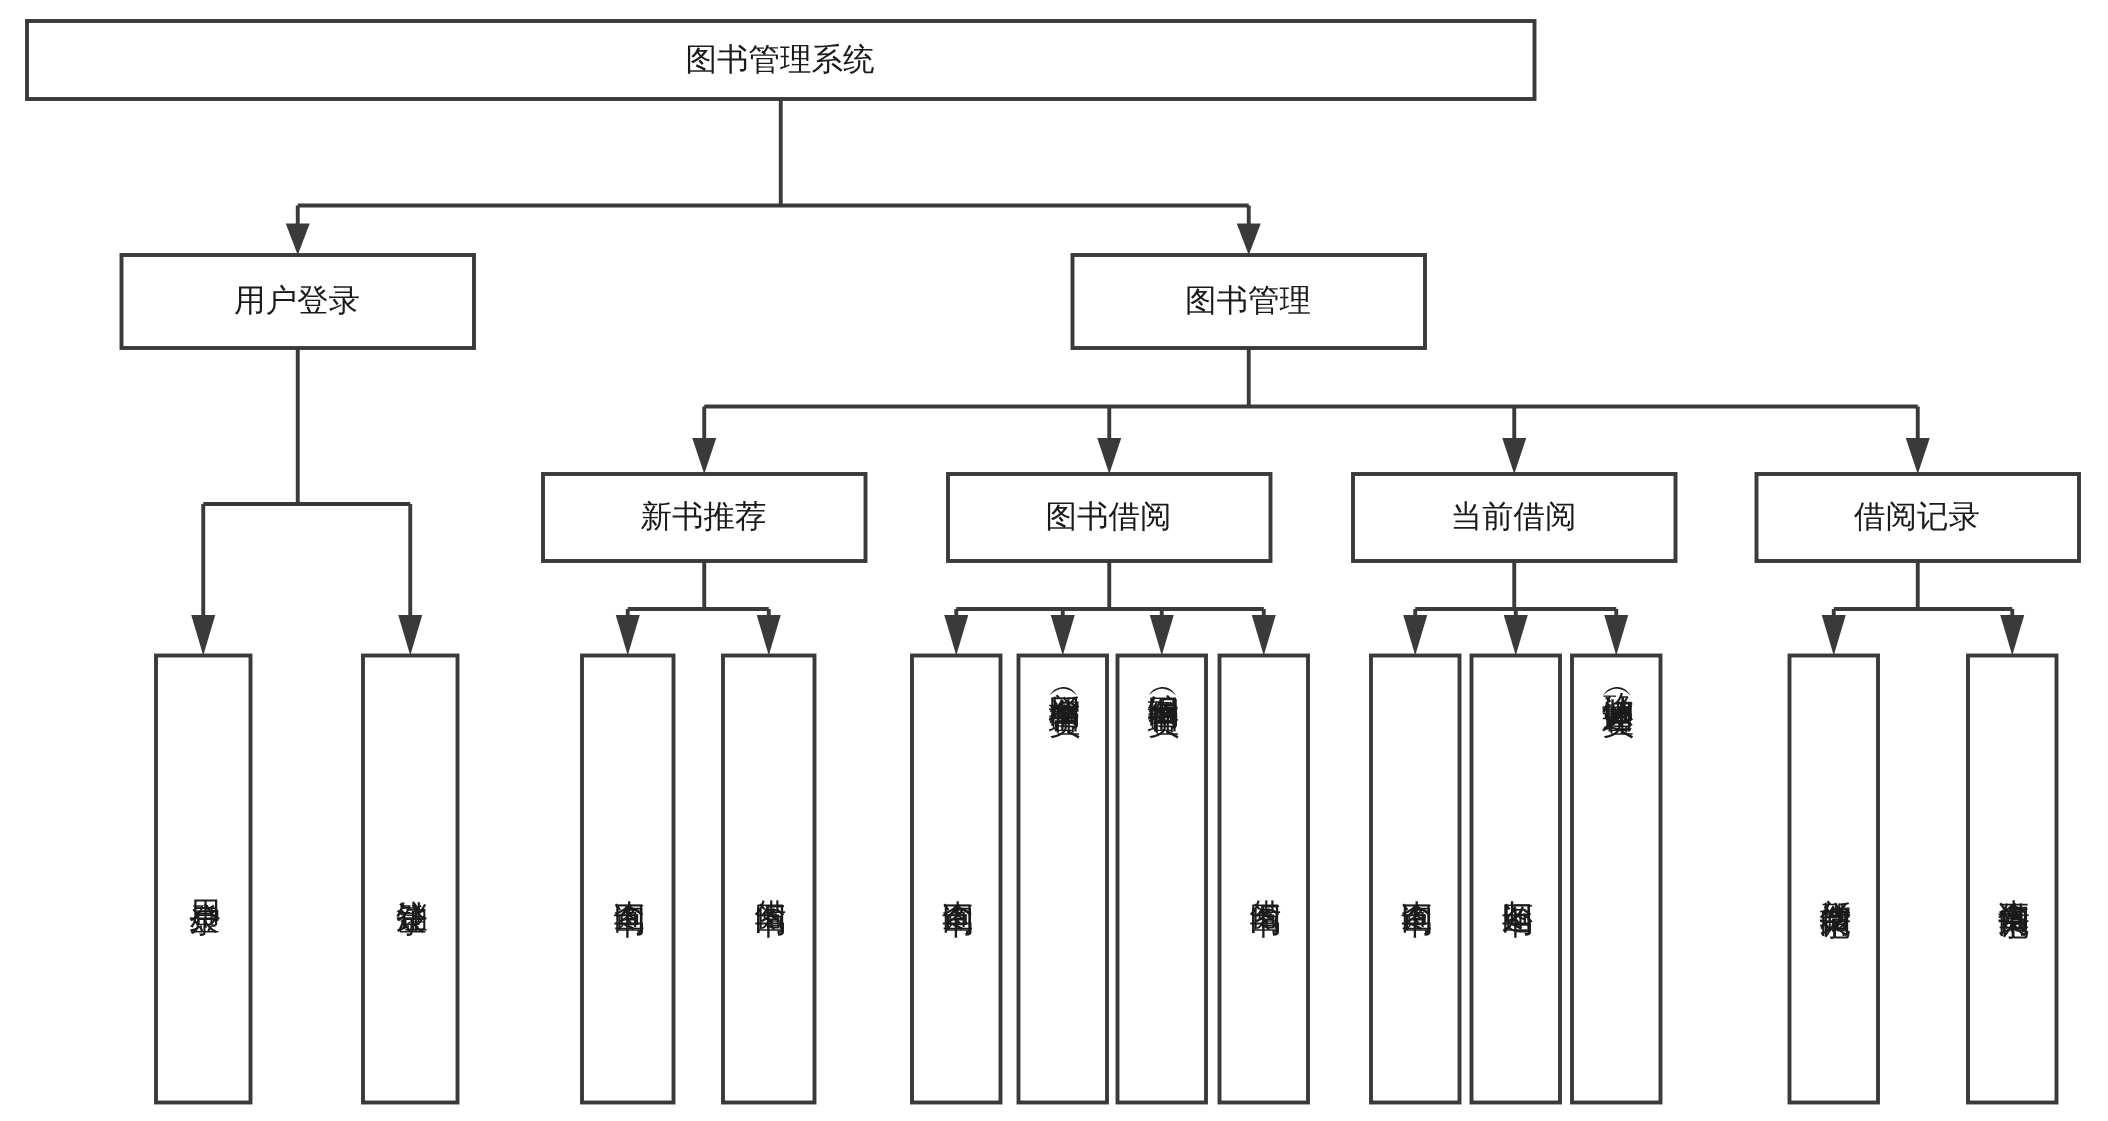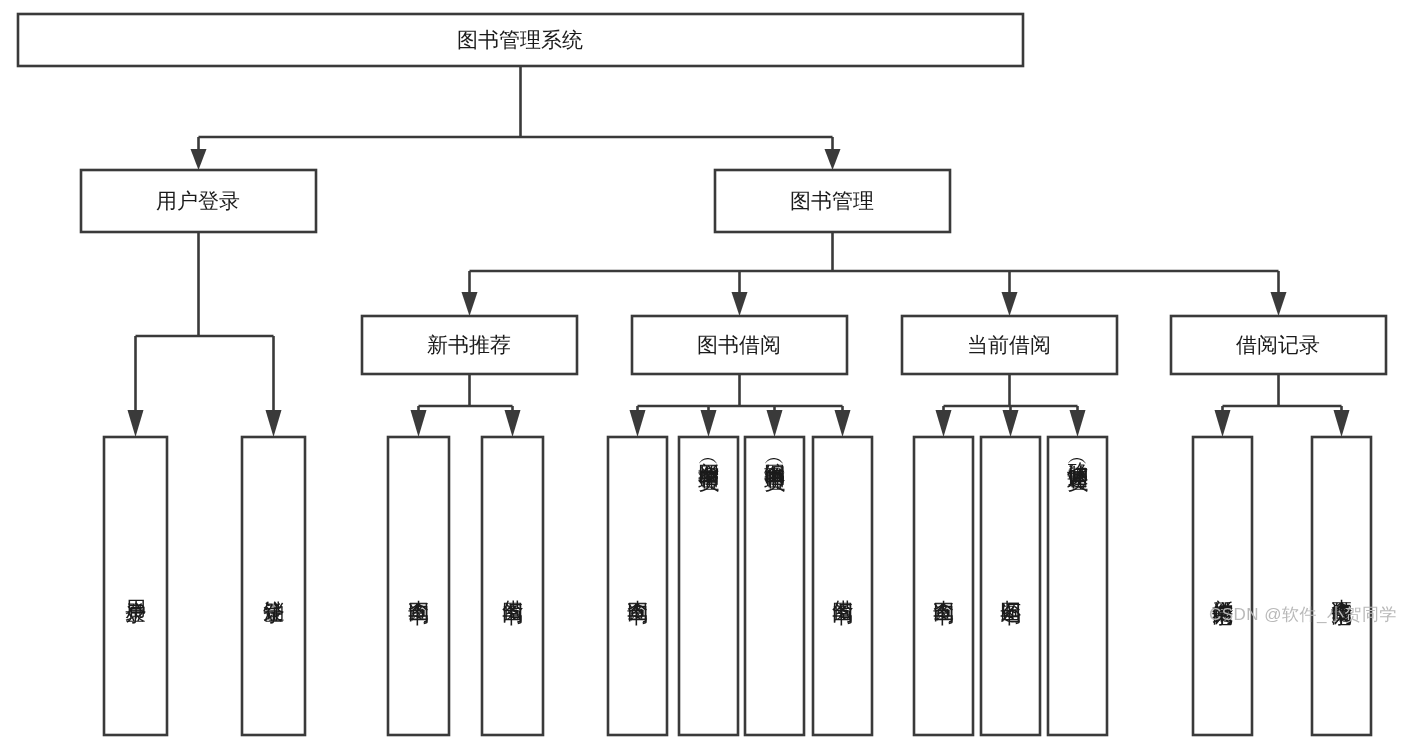--- a/index.html
+++ b/index.html
@@ -186,14 +186,13 @@
     <span class="vlabel-text" style="padding-top:8px;">确认归还（管理员）</span>
   </div>
 
   <div class="vlabel-box" style="left:1193px;top:437px;width:59px;height:298px;">
     <span class="vlabel-text">新增借阅记录</span>
   </div>
   <div class="vlabel-box" style="left:1312px;top:437px;width:59px;height:298px;">
     <span class="vlabel-text">查询借阅记录</span>
   </div>
 
-  <div class="watermark">CSDN @软件_小贺同学</div>
 </div>
 
 </body></html>

